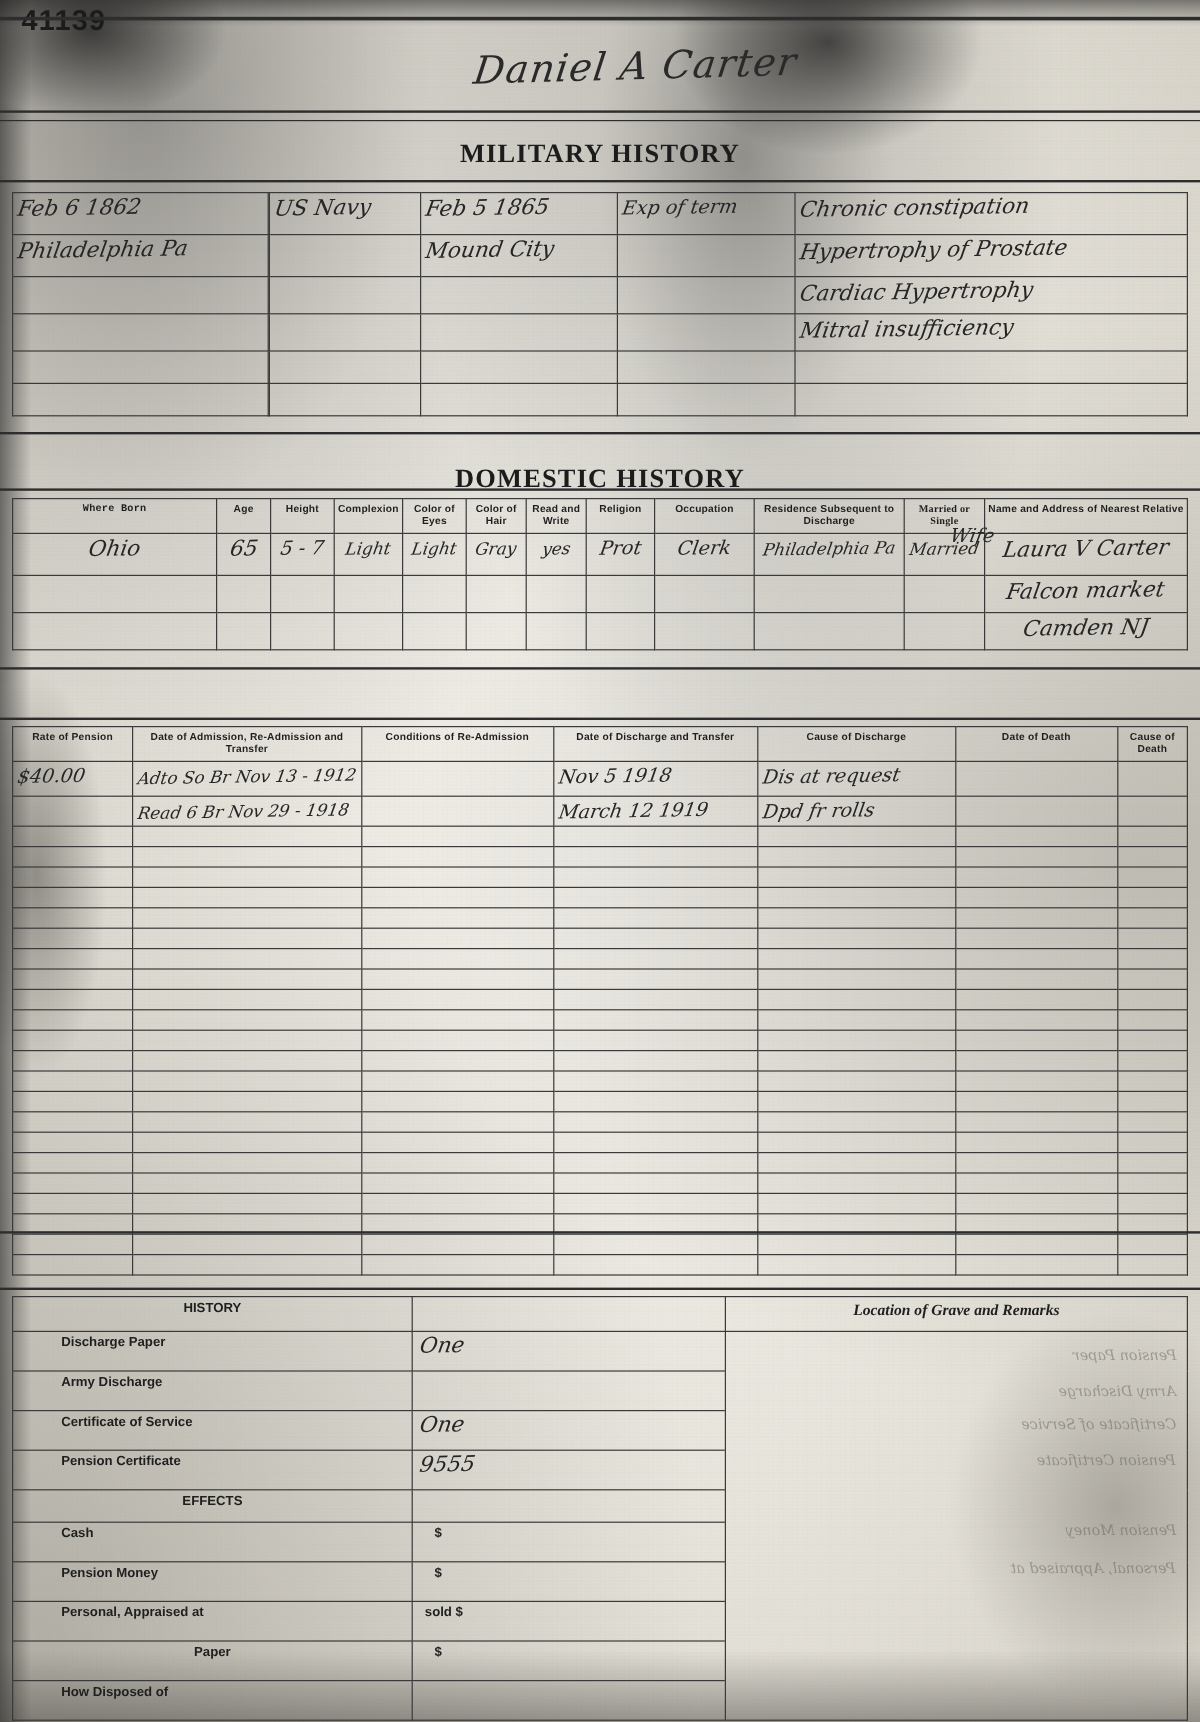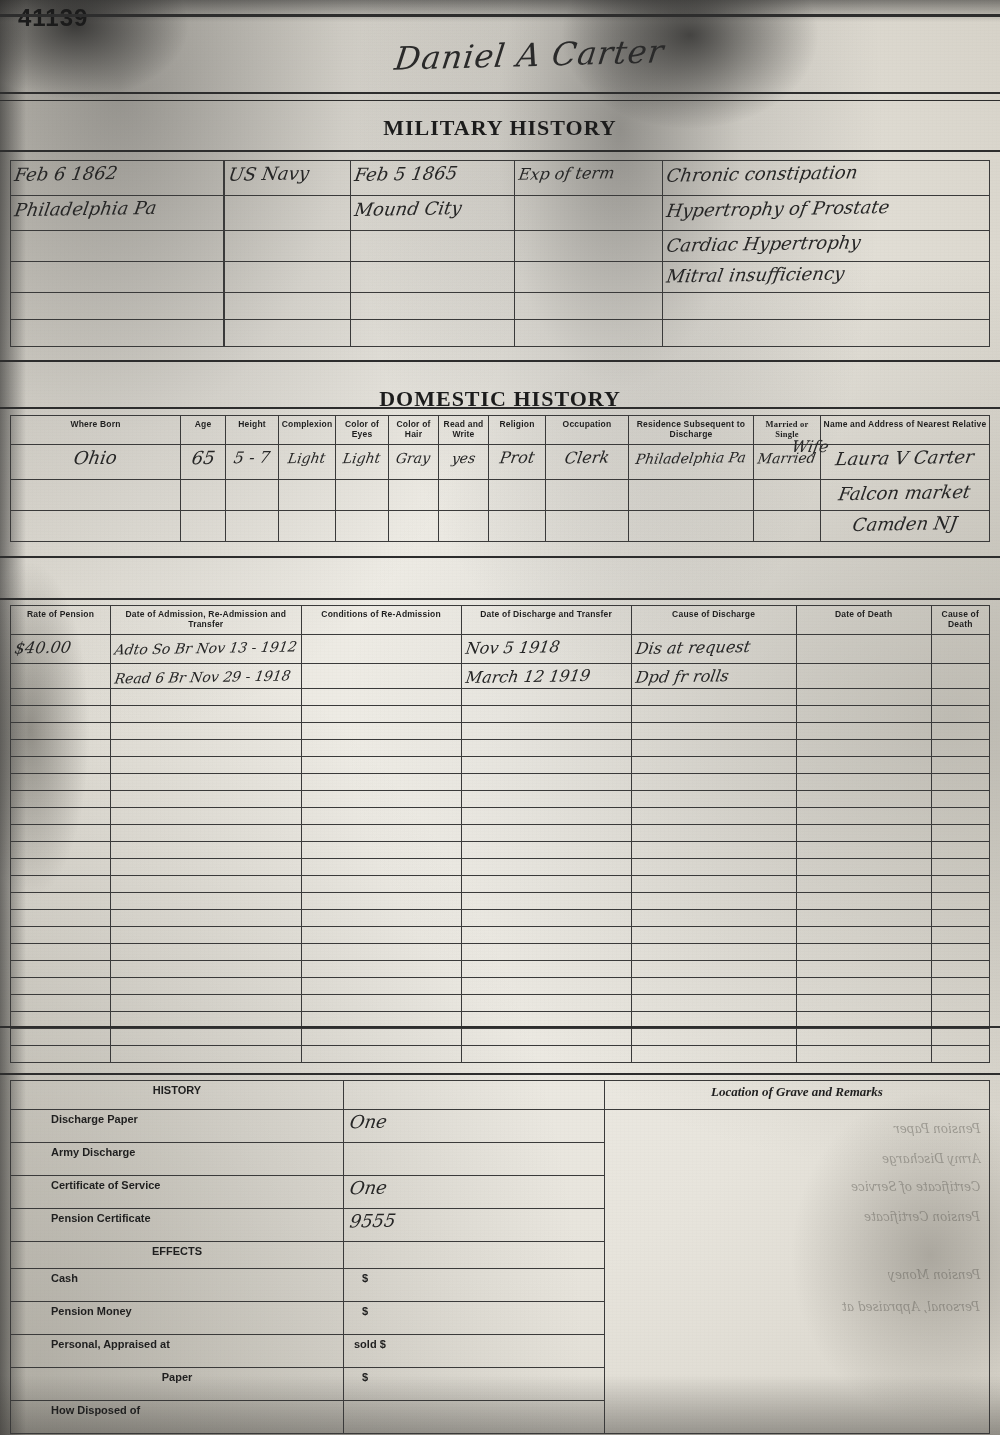--- a/index.html
+++ b/index.html
@@ -273,21 +273,21 @@
     </table>
 
   <div class="rule" style="top:360px; border-top-width:2px;"></div>
 
   <div class="section-title" style="top:373px;margin-top:13px;">DOMESTIC HISTORY</div>
   <div class="rule" style="top:407px; border-top-width:2px;"></div>
 
   <table class="grid" style="left:10px; top:415px; width:980px;">
     <tbody>
         <tr>
-      <td class="hdr" style="width:165px;">Where Born</td>
+      <td class="hdr" style="width:165px;font-family:Liberation Mono, monospace;">Where Born</td>
       <td class="hdr" style="width:40px;">Age</td>
       <td class="hdr" style="width:48px;">Height</td>
       <td class="hdr" style="width:52px;">Complexion</td>
       <td class="hdr" style="width:48px;">Color of Eyes</td>
       <td class="hdr" style="width:45px;">Color of Hair</td>
       <td class="hdr" style="width:45px;">Read and Write</td>
       <td class="hdr" style="width:52px;">Religion</td>
       <td class="hdr" style="width:78px;">Occupation</td>
       <td class="hdr" style="width:120px;">Residence Subsequent to Discharge</td>
       <td class="hdr" style="width:62px;font-family:Liberation Serif, serif;">Married or Single</td>

